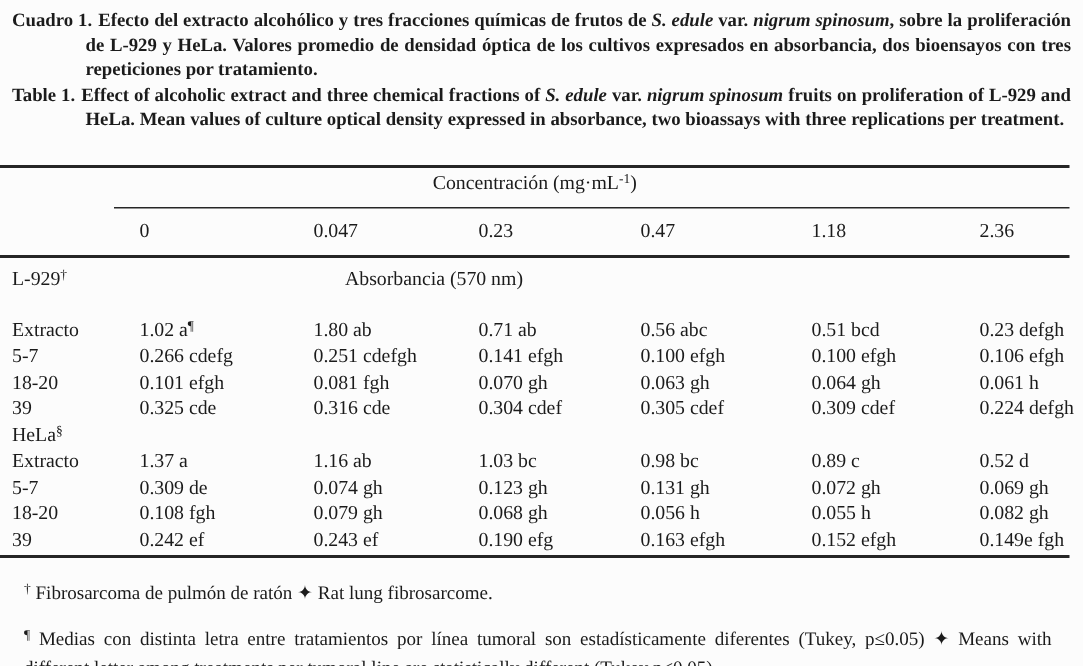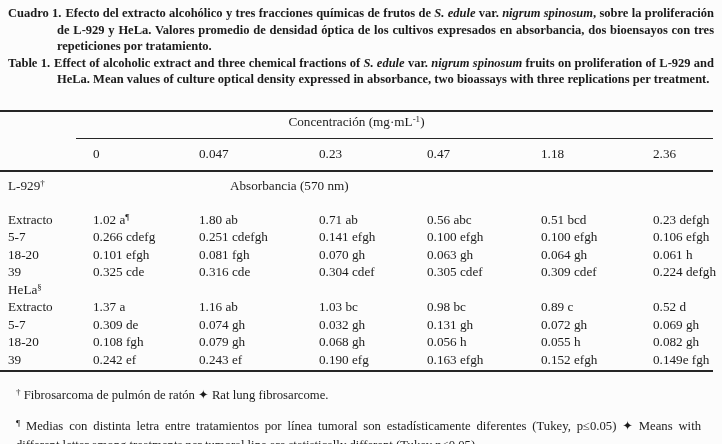--- a/index.html
+++ b/index.html
@@ -22,21 +22,21 @@
   .rule{position:absolute;background:#262626;}
   #rule-top{left:0;top:110px;width:713px;height:2px;}
   #rule-mid{left:76px;top:138px;width:637px;height:1px;}
   #rule-header{left:0;top:170px;width:713px;height:2px;}
   #rule-bottom{left:0;top:370px;width:713px;height:2px;}
 
   
   .trow{position:absolute;left:0;width:722px;height:17px;
         font-size:13.2px;line-height:17px;white-space:nowrap;}
   .cell{position:absolute;top:0;}
-  .cL{left:8px}.c1{left:93px}.c2{left:199px}.c3{left:319px}
+  .cL{left:8px}.c1{left:93px}.c2{left:209px}.c3{left:319px}
   .c4{left:427px}.c5{left:541px}.c6{left:653px}
   .note{left:230px;text-align:right;}
   .center{text-align:center;width:713px;}
   .sup{font-size:9px;position:relative;top:-4.5px;}
 
   
   .footnotes{position:absolute;left:3px;top:374px;width:711px;
              font-size:12.7px;line-height:17.4px;}
   .fn{margin:13px;text-align:justify;}
 </style>
@@ -118,21 +118,21 @@
     <span class="cell c2">1.16 ab</span>
     <span class="cell c3">1.03 bc</span>
     <span class="cell c4">0.98 bc</span>
     <span class="cell c5">0.89 c</span>
     <span class="cell c6">0.52 d</span>
   </div>
   <div class="trow" style="top:316px;">
     <span class="cell cL">5-7</span>
     <span class="cell c1">0.309 de</span>
     <span class="cell c2">0.074 gh</span>
-    <span class="cell c3">0.032 gh</span>
+    <span class="cell c3">0.123 gh</span>
     <span class="cell c4">0.131 gh</span>
     <span class="cell c5">0.072 gh</span>
     <span class="cell c6">0.069 gh</span>
   </div>
   <div class="trow" style="top:333px;">
     <span class="cell cL">18-20</span>
     <span class="cell c1">0.108 fgh</span>
     <span class="cell c2">0.079 gh</span>
     <span class="cell c3">0.068 gh</span>
     <span class="cell c4">0.056 h</span>

